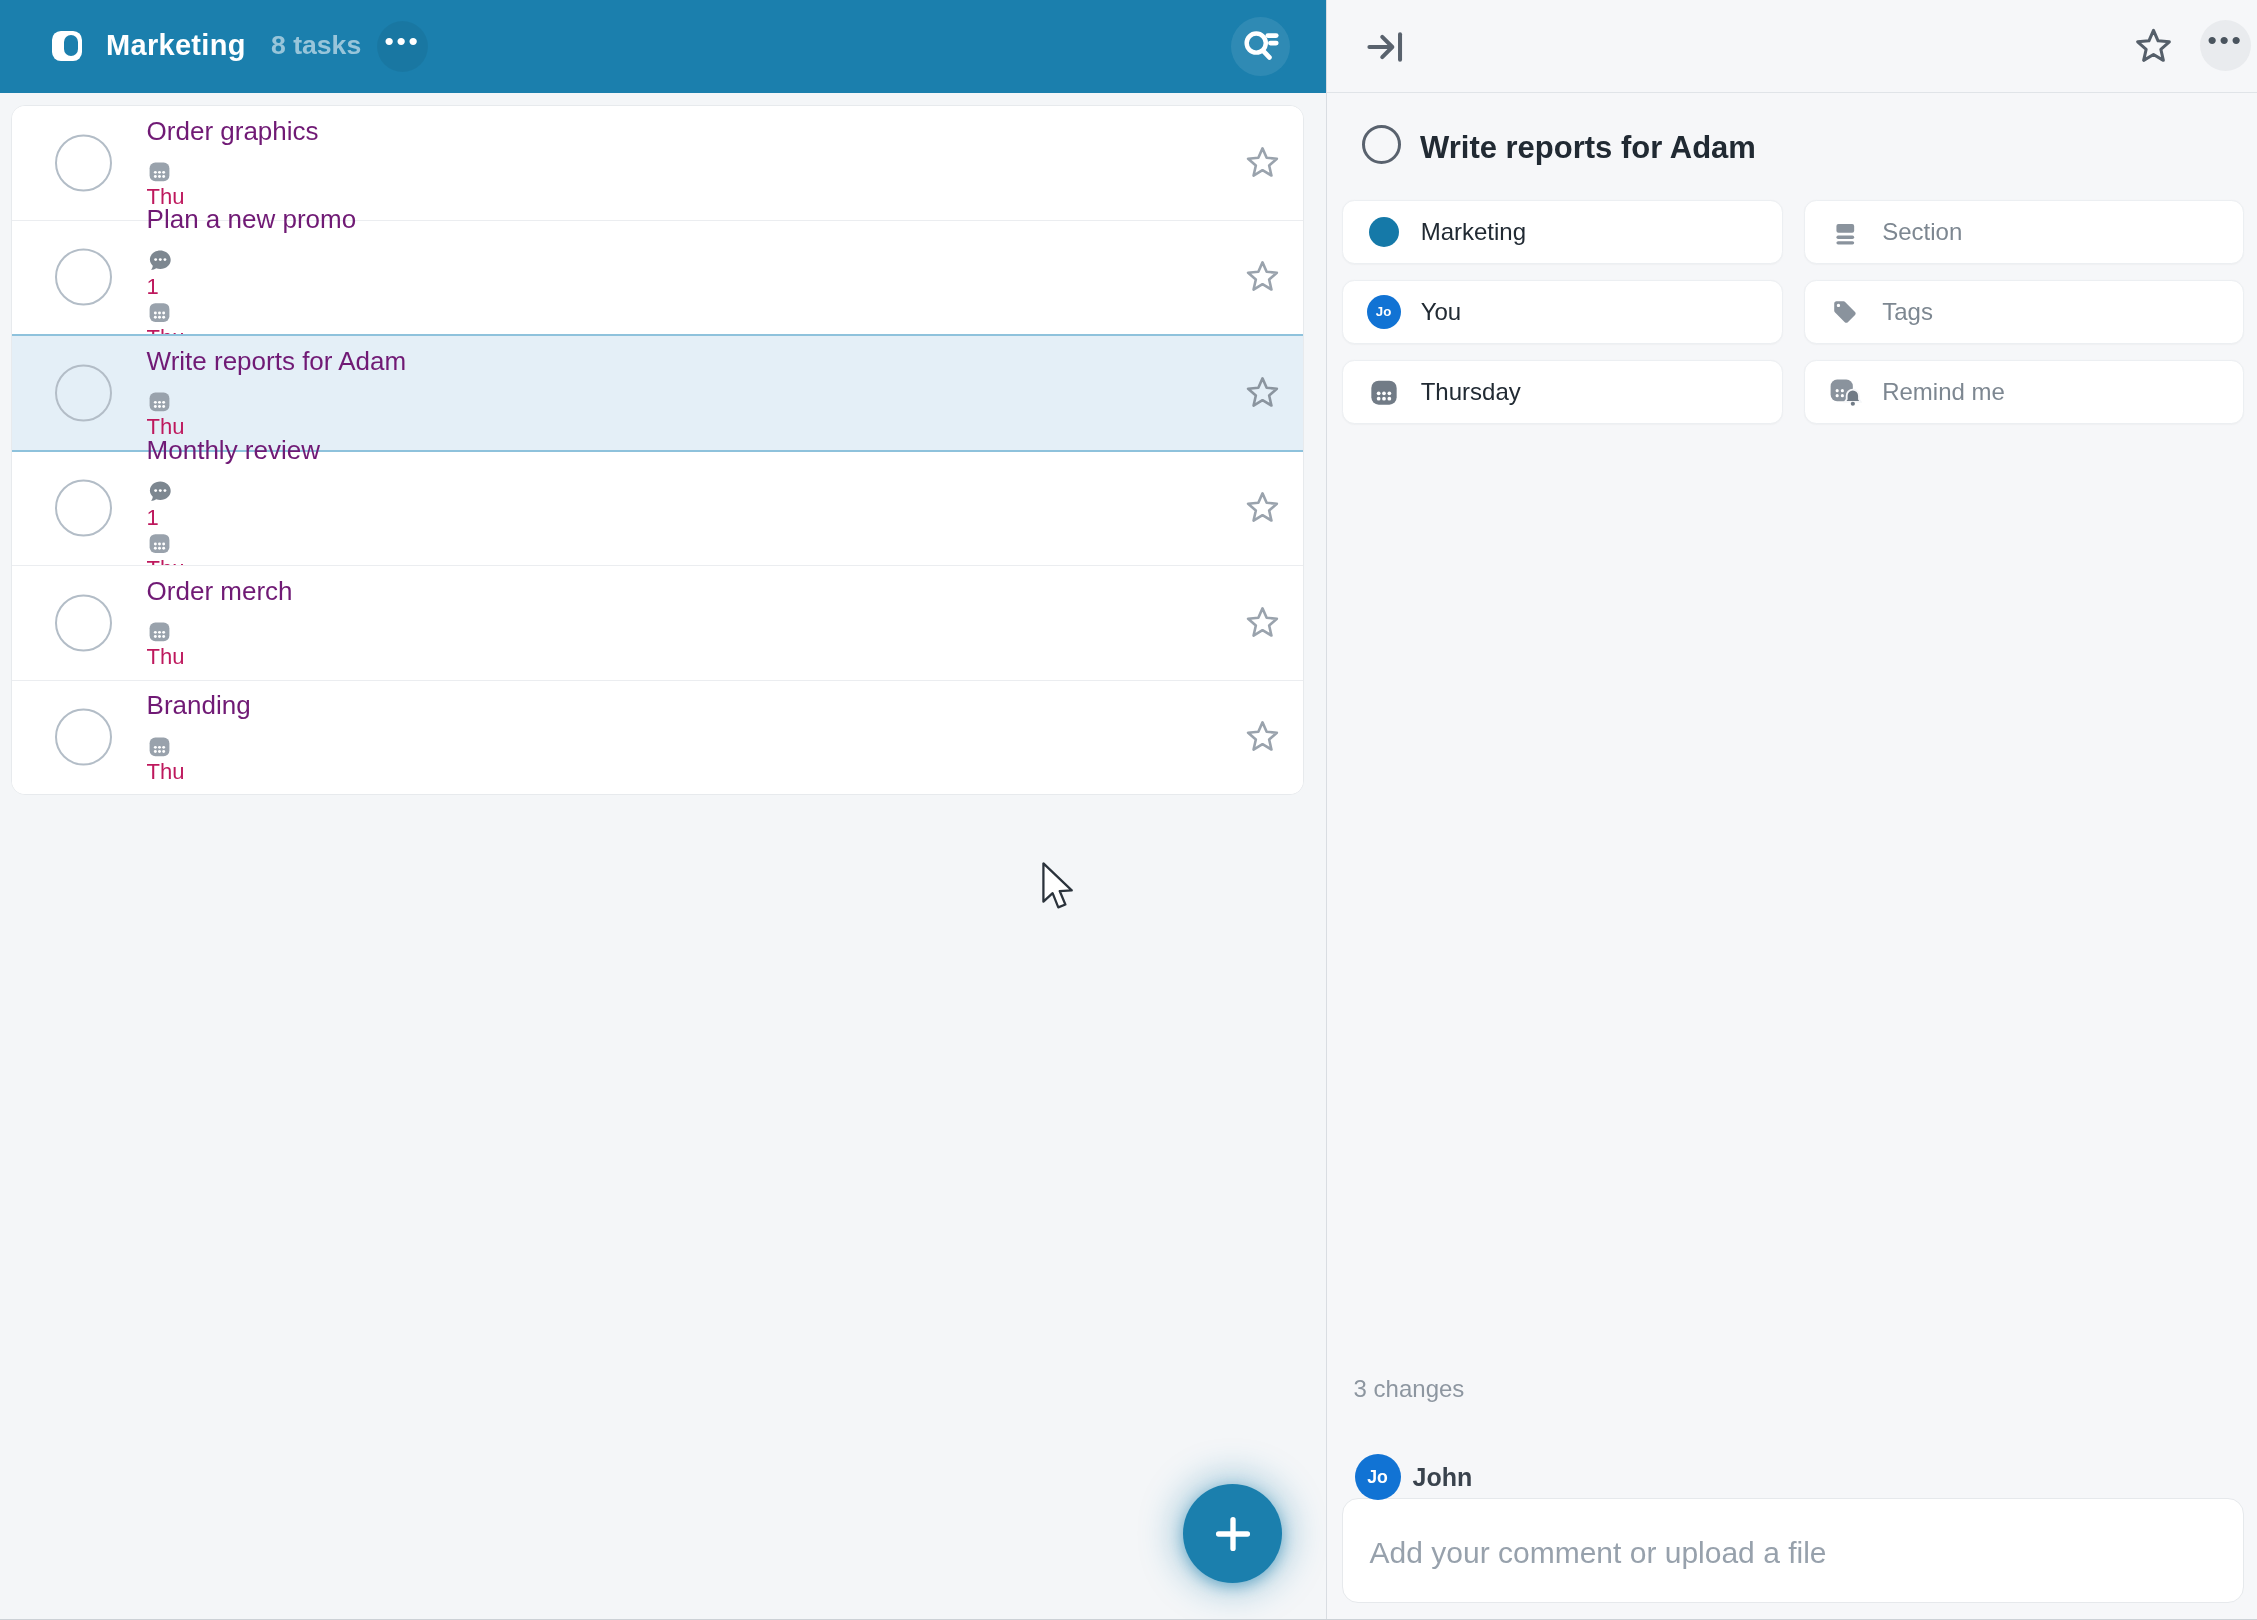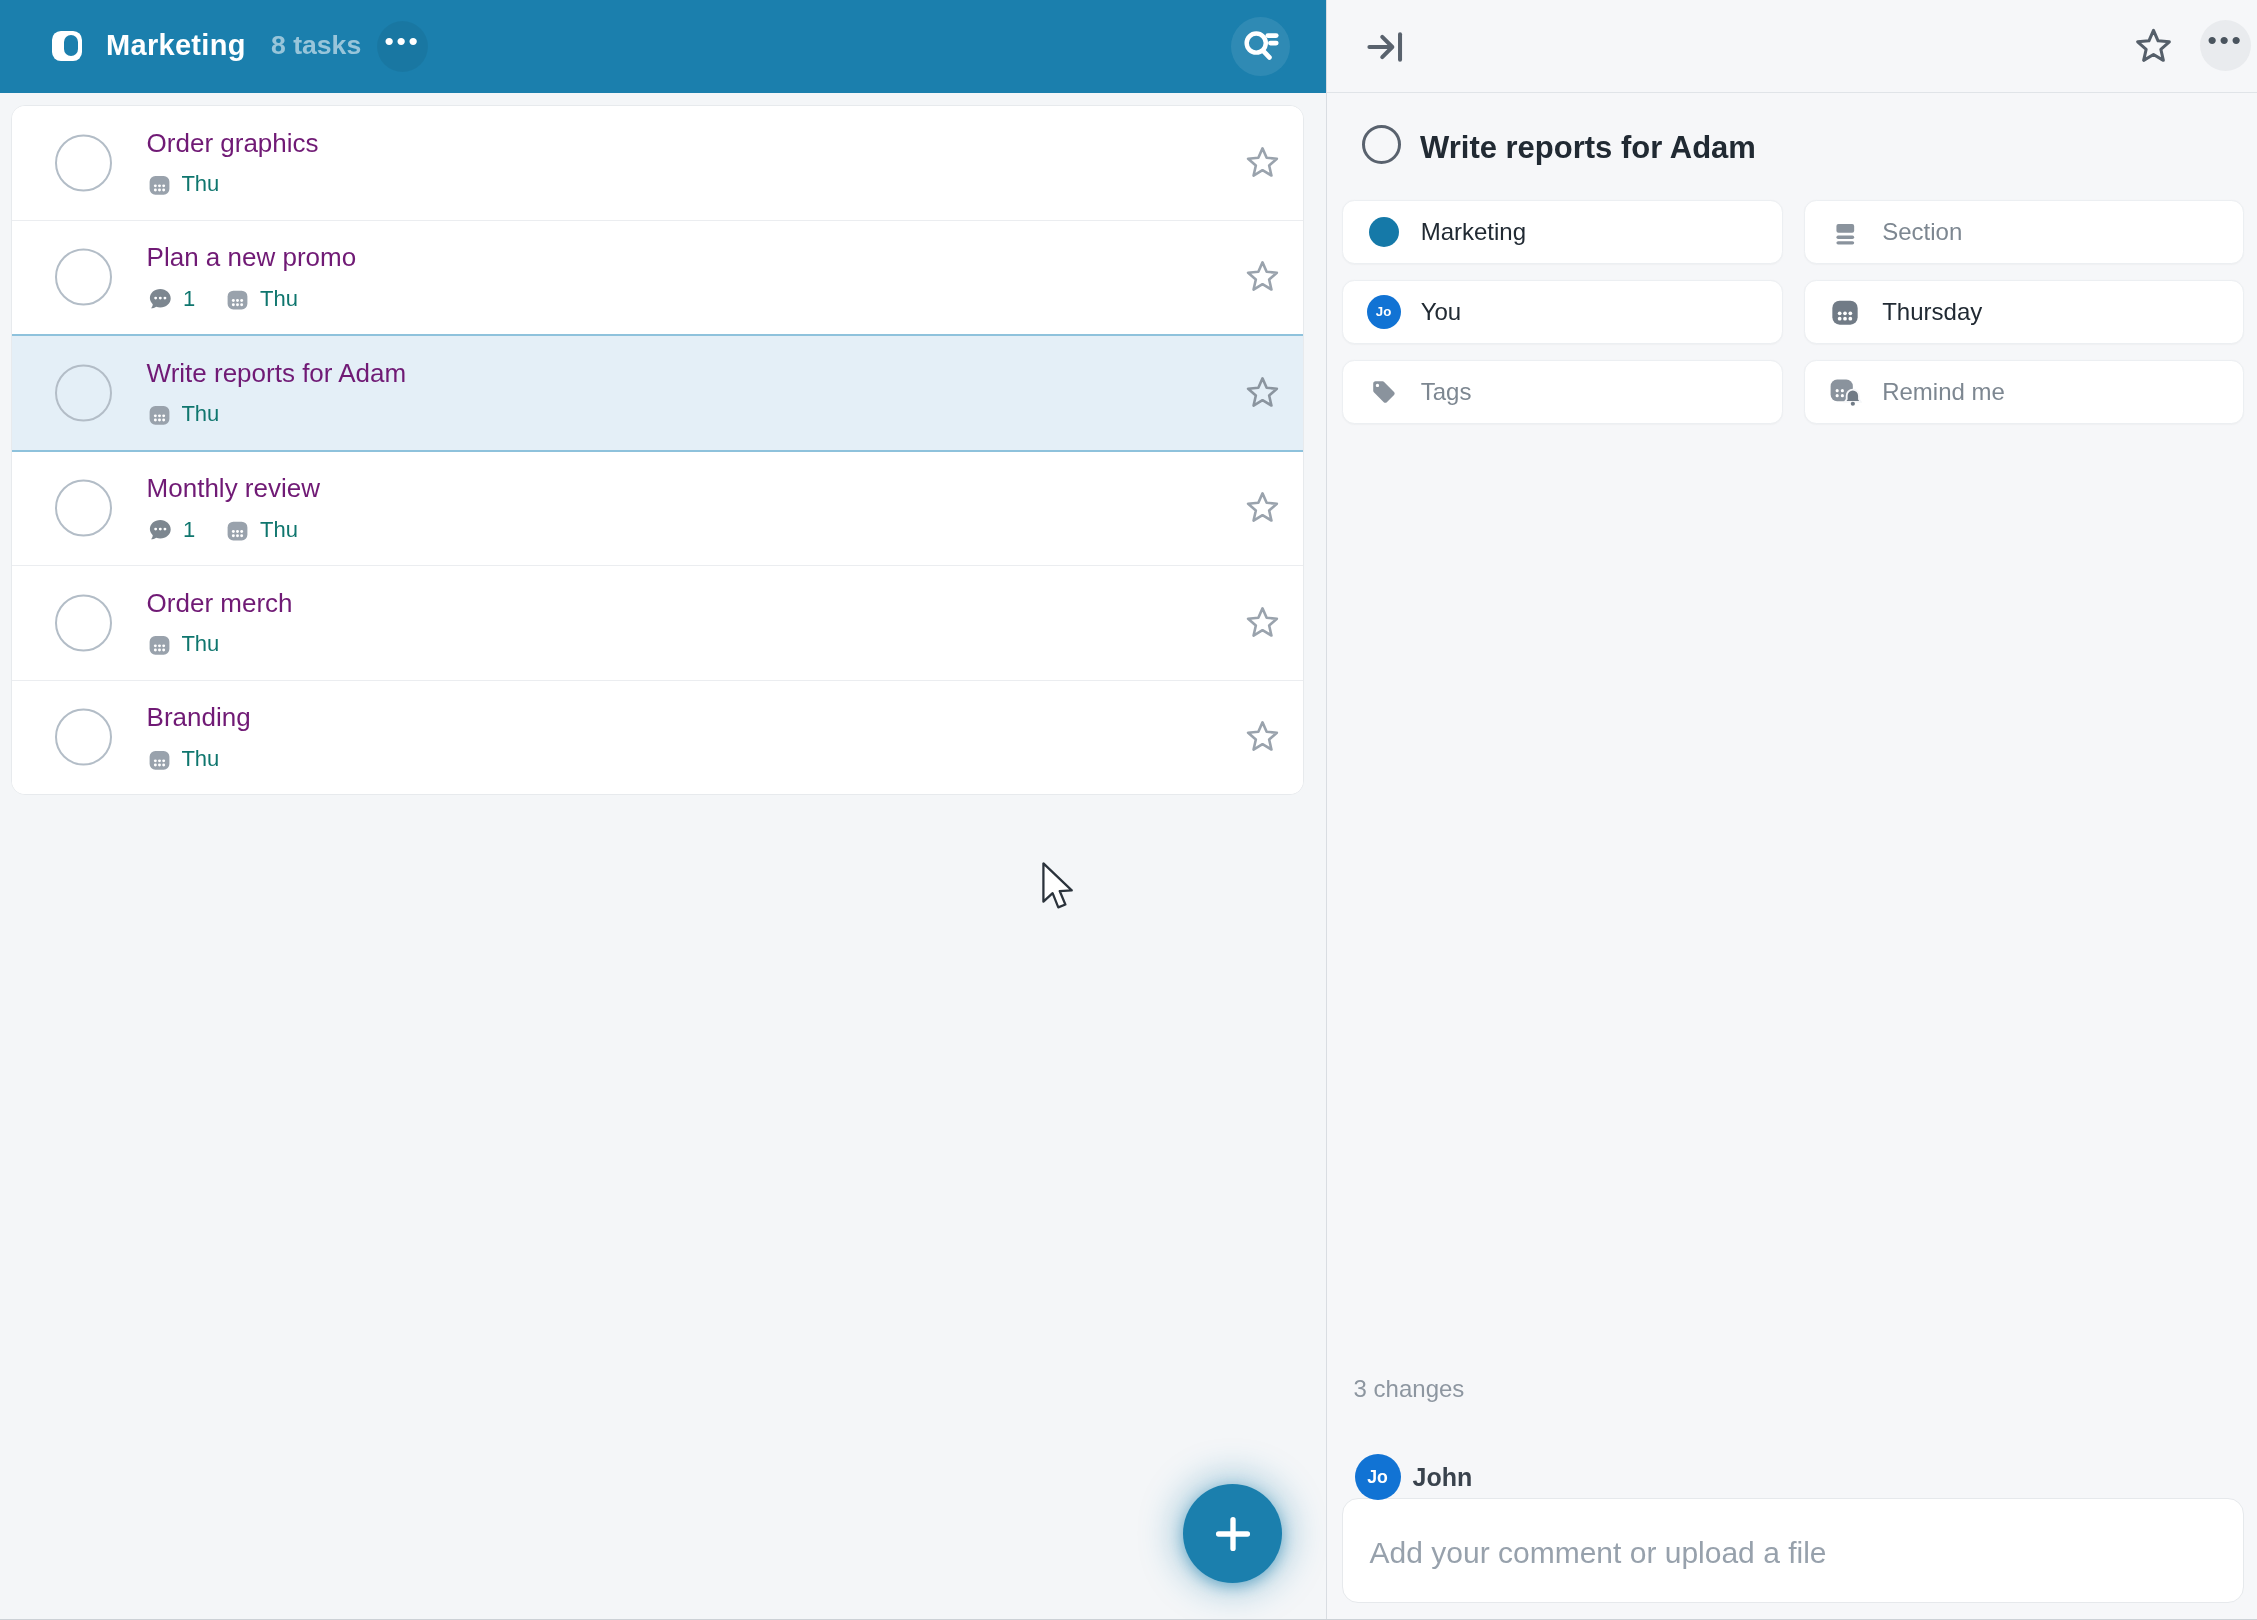--- a/index.html
+++ b/index.html
@@ -39,21 +39,21 @@
     background:#e4eff7;
     border-top:2.7px solid #8ec2dc; border-bottom:2.7px solid #8ec2dc;
   }
   .task-row.selected + .task-row { border-top:none; }
   .task-check {
     position:absolute; left:43px; top:50%; transform:translateY(-50%);
     width:57px; height:57px; border-radius:50%; border:2.7px solid #b3bdc7; background:transparent;
   }
   .task-main { position:absolute; left:135px; top:50%; transform:translateY(-50%); }
   .task-title { font-size:26px; color:#701a75; }
-  .task-meta { display:flex; align-items:flex-end; margin-top:12.4px; color:#0f766e; font-size:22px; }
+  .task-meta { display:flex; align-items:flex-start; margin-top:12.4px; color:#be185d; font-size:22px;flex-direction:column; }
   .task-meta .mi { margin-right:9.8px; display:inline-flex; }
   .task-meta .count { margin-right:30px; }
   .task-star { position:absolute; right:21px; top:50%; transform:translateY(-50%); width:39px; height:39px; }
   
   .fab {
     position:absolute; left:1183px; top:1484px; width:99px; height:99px; border-radius:50%;
     background:#1b7fad; display:flex; align-items:center; justify-content:center;
     box-shadow:0 0 35px 8.9px rgba(27,127,173,.35), 0 3.5px 12.4px rgba(27,127,173,.45);
   }
   .cursor { position:absolute; left:1037px; top:862px; width:44px; height:51px; }
@@ -351,45 +351,45 @@
           <rect x="4" y="20" width="16" height="3" rx="1.5"></rect>
         </svg>
       </span>
       <span class="plabel">Section</span>
     </div>
     <div class="pill filled">
       <span class="picon">
           <span class="avatar sm">Jo</span>
         </span>
       <span class="plabel">You</span>
+    </div>
+    <div class="pill empty">
+      <span class="picon">
+        <svg width="28" height="28" viewBox="0 0 24 24">
+          <path d="M20.6 11.9l-8.5-8.5c-.34-.34-.8-.55-1.3-.55H4.6c-1 0-1.85.84-1.85 1.85v6.2c0 .5.2.96.55 1.3l8.5 8.5c.72.72 1.9.72 2.6 0l6.2-6.2c.72-.7.72-1.88 0-2.6zM6.4 7.8c-.8 0-1.4-.63-1.4-1.4s.62-1.4 1.4-1.4 1.4.63 1.4 1.4-.62 1.4-1.4 1.4z" fill="#8a939d"></path>
+        </svg>
+      </span>
+      <span class="plabel">Tags</span>
     </div>
     <div class="pill filled">
       <span class="picon">
         <svg width="32" height="32" viewBox="0 0 24 24">
             <rect x="2.5" y="3.5" width="19" height="18" rx="5.5" fill="#717b86"></rect>
             <circle cx="8" cy="13" r="1.4" fill="#fff"></circle>
             <circle cx="12" cy="13" r="1.4" fill="#fff"></circle>
             <circle cx="16" cy="13" r="1.4" fill="#fff"></circle>
             <circle cx="8" cy="17" r="1.4" fill="#fff"></circle>
             <circle cx="12" cy="17" r="1.4" fill="#fff"></circle>
             <circle cx="16" cy="17" r="1.4" fill="#fff"></circle>
           </svg>
       </span>
       <span class="plabel">Thursday</span>
     </div>
     <div class="pill empty">
       <span class="picon">
-        <svg width="28" height="28" viewBox="0 0 24 24">
-          <path d="M20.6 11.9l-8.5-8.5c-.34-.34-.8-.55-1.3-.55H4.6c-1 0-1.85.84-1.85 1.85v6.2c0 .5.2.96.55 1.3l8.5 8.5c.72.72 1.9.72 2.6 0l6.2-6.2c.72-.7.72-1.88 0-2.6zM6.4 7.8c-.8 0-1.4-.63-1.4-1.4s.62-1.4 1.4-1.4 1.4.63 1.4 1.4-.62 1.4-1.4 1.4z" fill="#8a939d"></path>
-        </svg>
-      </span>
-      <span class="plabel">Tags</span>
-    </div>
-    <div class="pill empty">
-      <span class="picon">
         <svg width="34" height="34" viewBox="0 0 26 26">
           <rect x="2" y="3.5" width="17" height="16.5" rx="5" fill="#8a939d"></rect>
           <circle cx="7" cy="12" r="1.2" fill="#fff"></circle>
             <circle cx="11" cy="12" r="1.2" fill="#fff"></circle>
           <circle cx="7" cy="15.8" r="1.2" fill="#fff"></circle>
             <circle cx="11" cy="15.8" r="1.2" fill="#fff"></circle>
           <path d="M19 11.2c-2.6 0-4.7 2.1-4.7 4.7v2.6l-1.4 2h12.2l-1.4-2v-2.6c0-2.6-2.1-4.7-4.7-4.7z" fill="#717b86" stroke="#f6f7f9" stroke-width="1.4"></path>
           <circle cx="19" cy="22" r="1.6" fill="#717b86"></circle>
         </svg>
       </span>

